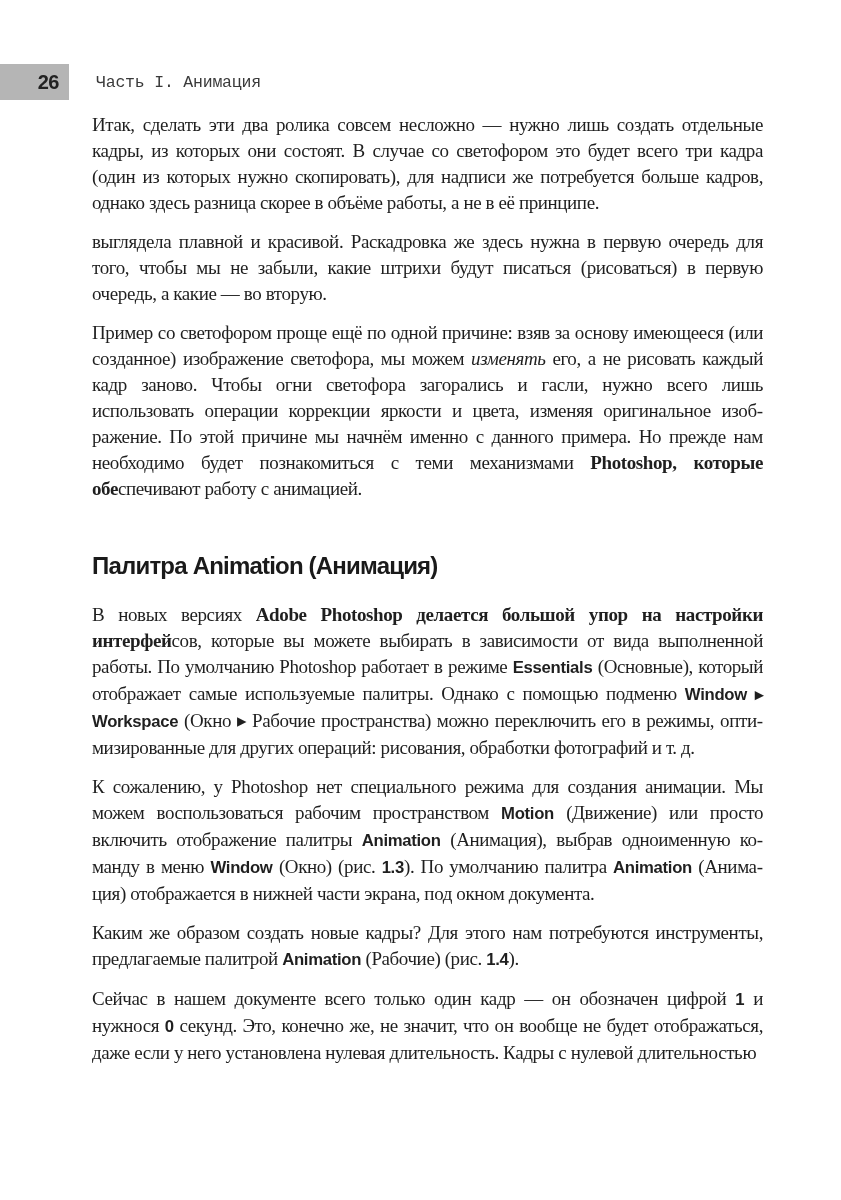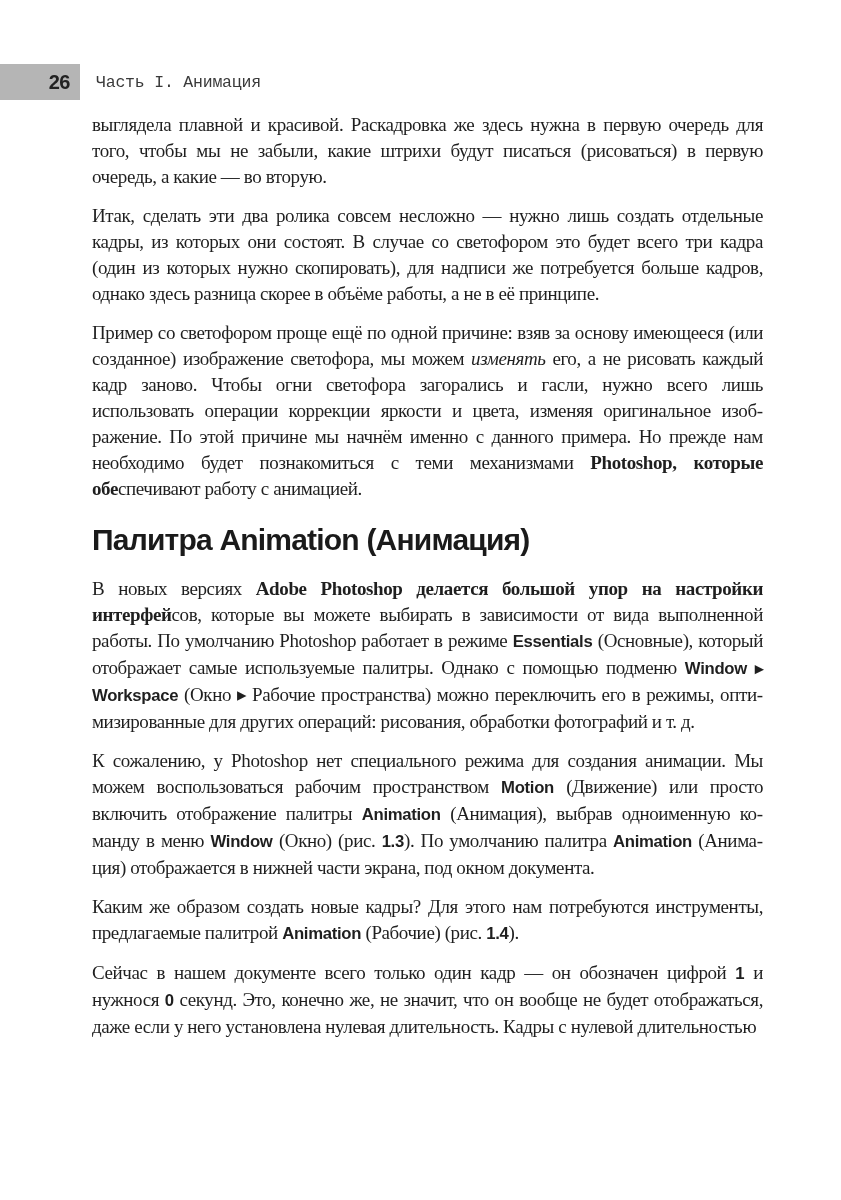--- a/index.html
+++ b/index.html
@@ -20,21 +20,21 @@
     position: absolute;
     top: 64px;
     left: 0;
     width: 100%;
     height: 36px;
   }
   .pagenum-box {
     position: absolute;
     left: 0;
     top: 0;
-    width: 80px;
+    width: 69px;
     height: 36px;
     background: #b5b5b5;
     display: flex;
     align-items: center;
     justify-content: flex-end;
     padding-right: 10px;
     box-sizing: border-box;
   }
   .pagenum {
     font-family: "Liberation Sans", sans-serif;
@@ -66,24 +66,24 @@
   .para {
     margin: 0 0 13px 0;
     font-size: 19px;
     line-height: 26px;
     text-align: justify;
     text-align-last: left;
     letter-spacing: -0.4px;
     hyphens: manual;
   }
   .section-heading {
-    margin: 18px 0 16px 0;
+    margin: 44px 0 16px 0;
     font-family: "Liberation Sans", sans-serif;
     font-weight: 700;
-    font-size: 30px;
+    font-size: 24px;
     line-height: 40px;
     letter-spacing: -0.8px;
     color: #1a1a1a;
   }
   .seg-n { }
   .seg-i { font-style: italic; }
   .seg-b { font-weight: 700; }
   .seg-ui {
     font-family: "Liberation Sans", sans-serif;
     font-weight: 700;
@@ -97,22 +97,22 @@
 <div class="page">
   <header class="page-header">
     <div class="pagenum-box">
       <span class="pagenum">26</span>
     </div>
     <div class="running-head">Часть I. Анимация</div>
   </header>
 
   <main class="content">
 
-  <p class="para"><span class="seg-n">выглядела плавной и красивой. Раскадровка же здесь нужна в первую очередь для того, чтобы мы не забыли, какие штрихи будут писаться (рисоваться) в первую очередь, а какие — во вторую.</span></p>
-      <p class="para"><span class="seg-n">Итак, сделать эти два ролика совсем несложно — нужно лишь создать отдельные кадры, из которых они состоят. В случае со светофором это будет всего три кадра (один из которых нужно скопировать), для надписи же потребуется больше кадров, однако здесь разница скорее в объёме работы, а не в её принципе.</span></p>
+  <p class="para"><span class="seg-n">Итак, сделать эти два ролика совсем несложно — нужно лишь создать отдельные кадры, из которых они состоят. В случае со светофором это будет всего три кадра (один из которых нужно скопировать), для надписи же потребуется больше кадров, однако здесь разница скорее в объёме работы, а не в её принципе.</span></p>
+      <p class="para"><span class="seg-n">выглядела плавной и красивой. Раскадровка же здесь нужна в первую очередь для того, чтобы мы не забыли, какие штрихи будут писаться (рисоваться) в первую очередь, а какие — во вторую.</span></p>
       <p class="para"><span class="seg-n">Пример со светофором проще ещё по одной причине: взяв за основу имеющееся (или созданное) изображение светофора, мы можем </span><span class="seg-i">изменять</span><span class="seg-n"> его, а не рисовать каждый кадр заново. Чтобы огни светофора загорались и гасли, нужно всего лишь использовать операции коррекции яркости и цвета, изменяя оригинальное изоб­ражение. По этой причине мы начнём именно с данного примера. Но прежде нам необходимо будет познакомиться с теми механизмами </span><span class="seg-b">Photoshop, которые обе</span><span class="seg-n">спечивают работу с анимацией.</span></p>
       <h1 class="section-heading">Палитра Animation (Анимация)</h1>
       <p class="para"><span class="seg-n">В новых версиях </span><span class="seg-b">Adobe Photoshop делается большой упор на настройки интерфей</span><span class="seg-n">сов, которые вы можете выбирать в зависимости от вида выполненной работы. По умолчанию Photoshop работает в режиме </span><span class="seg-ui">Essentials</span><span class="seg-n"> (Основные), который ото­бражает самые используемые палитры. Однако с помощью подменю </span><span class="seg-ui">Window ▸ Workspace</span><span class="seg-n"> (Окно ▸ Рабочие пространства) можно переключить его в режимы, опти­мизированные для других операций: рисования, обработки фотографий и т. д.</span></p>
       <p class="para"><span class="seg-n">К сожалению, у Photoshop нет специального режима для создания анимации. Мы можем воспользоваться рабочим пространством </span><span class="seg-ui">Motion</span><span class="seg-n"> (Движение) или просто включить отображение палитры </span><span class="seg-ui">Animation</span><span class="seg-n"> (Анимация), выбрав одноименную ко­манду в меню </span><span class="seg-ui">Window</span><span class="seg-n"> (Окно) (рис. </span><span class="seg-ui">1.3</span><span class="seg-n">). По умолчанию палитра </span><span class="seg-ui">Animation</span><span class="seg-n"> (Анима­ция) отображается в нижней части экрана, под окном документа.</span></p>
       <p class="para"><span class="seg-n">Каким же образом создать новые кадры? Для этого нам потребуются инструменты, предлагаемые палитрой </span><span class="seg-ui">Animation</span><span class="seg-n"> (Рабочие) (рис. </span><span class="seg-ui">1.4</span><span class="seg-n">).</span></p>
       <p class="para"><span class="seg-n">Сейчас в нашем документе всего только один кадр — он обозначен цифрой </span><span class="seg-ui">1</span><span class="seg-n"> и нужно­ся </span><span class="seg-ui">0</span><span class="seg-n"> секунд. Это, конечно же, не значит, что он вообще не будет отображаться, даже если у него установлена нулевая длительность. Кадры с нулевой длительностью</span></p>
     </main>
 </div>
 
 </body></html>

